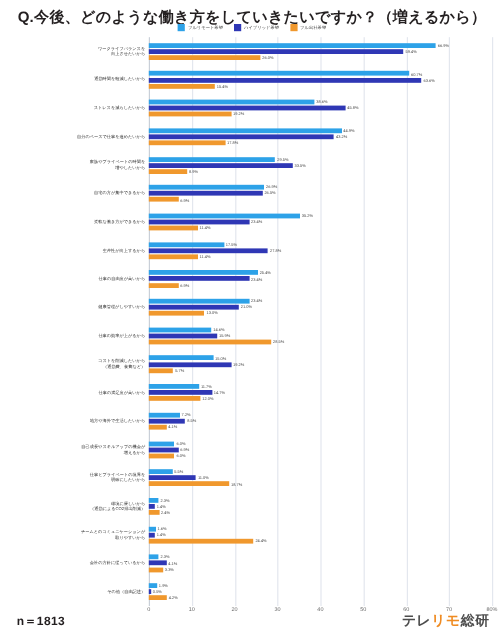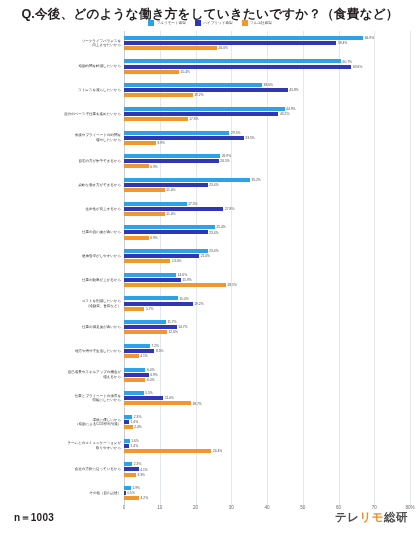--- a/index.html
+++ b/index.html
@@ -41,21 +41,21 @@
       line-height:4px;}
   #nlabel{position:absolute;left:14px;top:511px;font-size:10px;font-weight:bold;letter-spacing:0.3px;}
   #logo{position:absolute;right:12px;top:510px;font-size:11.5px;font-weight:bold;letter-spacing:0.5px;white-space:nowrap;}
   #logo .a{color:#4d4d4d;}
   #logo .b{color:#ef8b22;}
   #logo .c{color:#4d4d4d;}
 </style>
 </head>
 <body>
 
-<div id="title">Q.今後、どのような働き方をしていきたいですか？（食費など）</div>
+<div id="title">Q.今後、どのような働き方をしていきたいですか？（増えるから）</div>
 
 <div id="legend">
     <div class="lg">
       <span class="sw" style="background: rgb(45, 162, 232);"></span>
       <span class="lt">フルリモート希望</span>
     </div>
     <div class="lg">
       <span class="sw" style="background: rgb(47, 55, 181);"></span>
       <span class="lt">ハイブリッド希望</span>
     </div>
@@ -314,17 +314,17 @@
     <span class="tk" style="left: 35.75px;">10</span>
     <span class="tk" style="left: 71.5px;">20</span>
     <span class="tk" style="left: 107.25px;">30</span>
     <span class="tk" style="left: 143px;">40</span>
     <span class="tk" style="left: 178.75px;">50</span>
     <span class="tk" style="left: 214.5px;">60</span>
     <span class="tk" style="left: 250.25px;">70</span>
     <span class="tk" style="left: 286px;">80%</span>
   </div>
 
-<div id="nlabel">n＝1003</div>
+<div id="nlabel">n＝1813</div>
 
 <div id="logo">
   <span class="a">テレ</span><span class="b">リモ</span><span class="c">総研</span>
 </div>
 
 </body></html>

